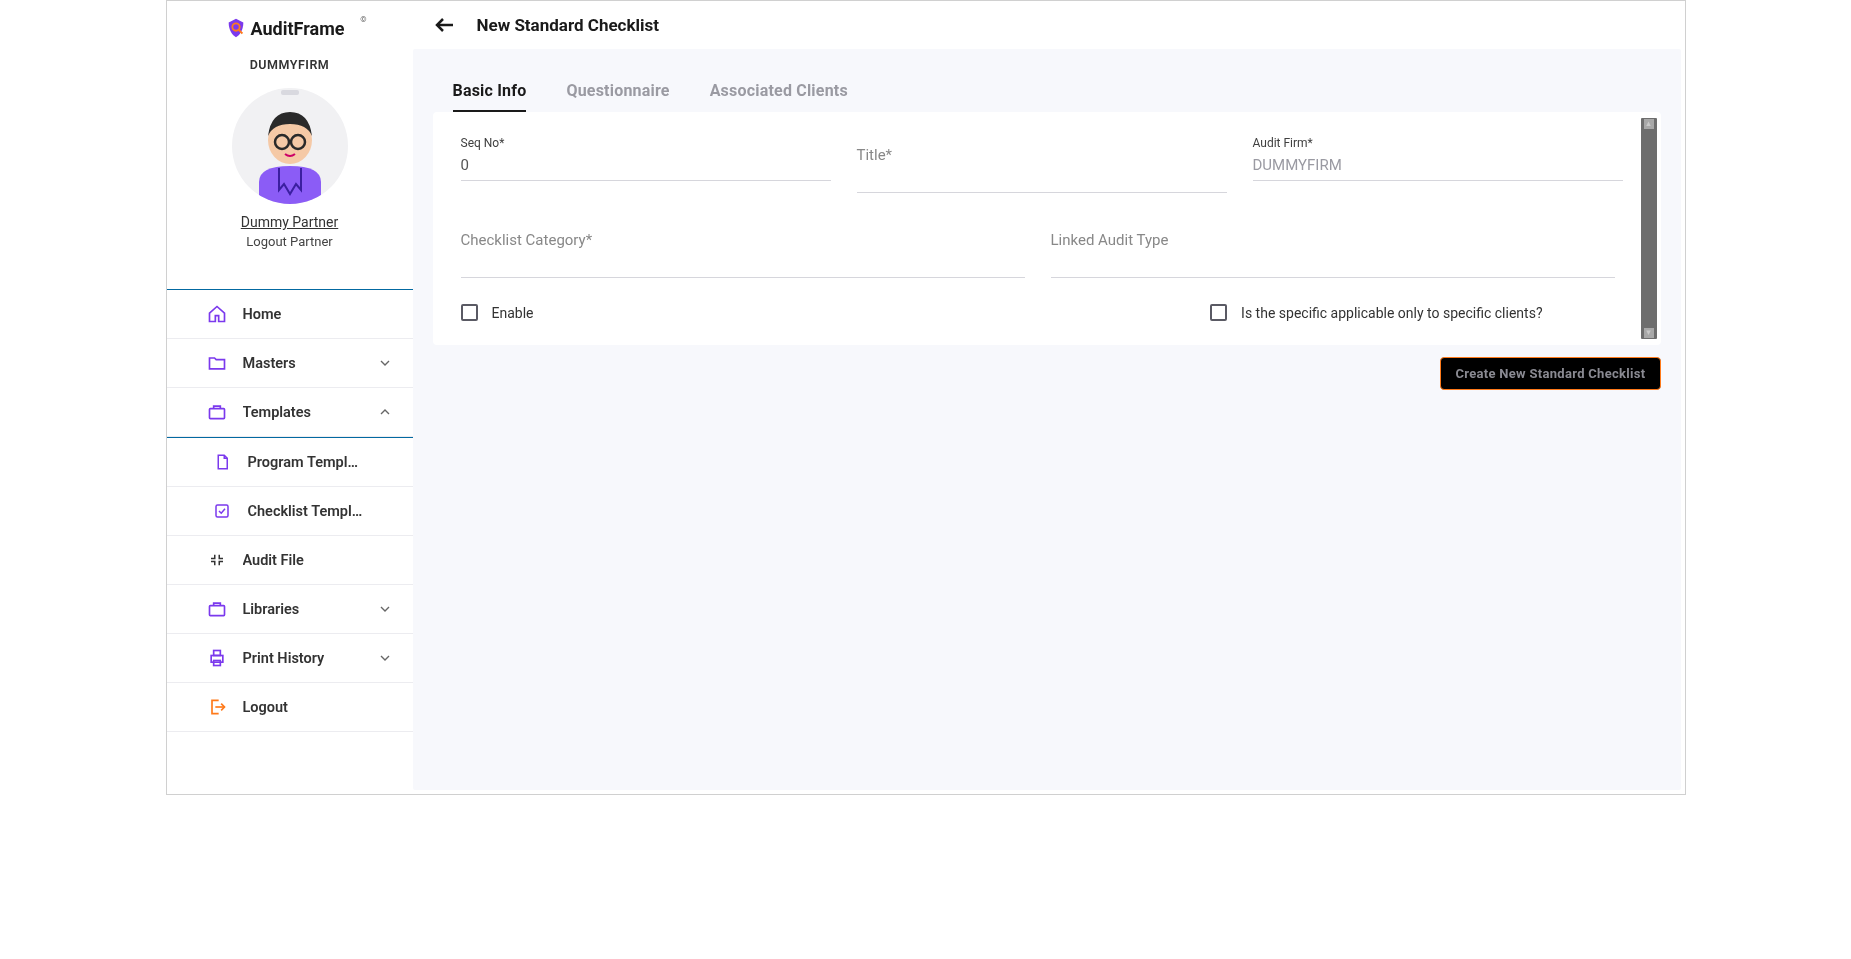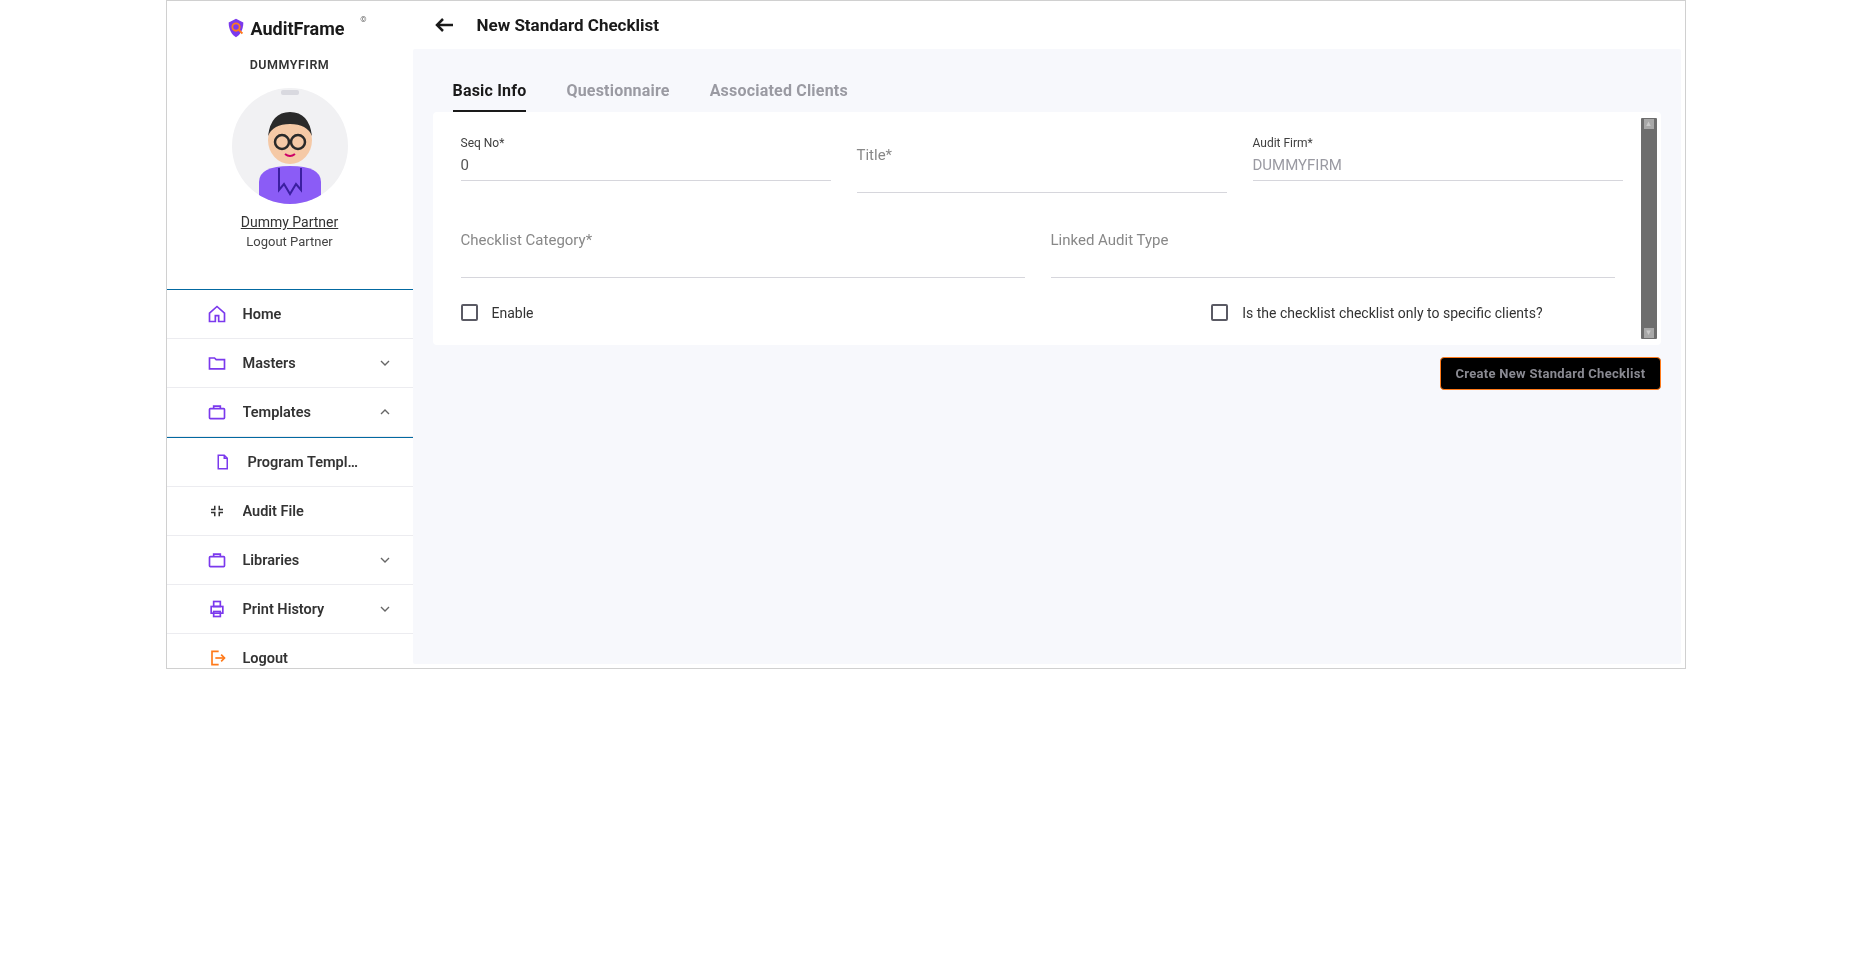--- a/index.html
+++ b/index.html
@@ -1,17 +1,17 @@
 <!DOCTYPE html>
 <html><head>
 <meta charset="utf-8">
 <style>
   * { box-sizing: border-box; margin: 0; padding: 0; font-family: -apple-system, BlinkMacSystemFont, "Segoe UI", Roboto, Helvetica, Arial, sans-serif; }
   body { background: #fff; color: #1a1a1a; font-size: 14px; }
-  .app { display: flex; width: 1520px; height: 669px; border: 1px solid #d0d0d0; margin: 0 auto; overflow: hidden; }
+  .app { display: flex; width: 1520px; height: 795px; border: 1px solid #d0d0d0; margin: 0 auto; overflow: hidden; }
   .sidebar { width: 246px; background: #fff; display: flex; flex-direction: column; padding-top: 10px; flex-shrink: 0; }
   .logo { display: flex; align-items: center; gap: 4px; padding: 6px 0 10px 58px; font-weight: 700; font-size: 18px; color: #1a1a1a; position: relative; }
   .logo-icon { width: 22px; height: 22px; }
   .logo-r { position: absolute; right: 46px; top: 4px; font-size: 8px; color: #555; font-weight: 400; }
   .firm-section { display: flex; flex-direction: column; align-items: center; padding: 8px 0 20px; }
   .firm-name { font-size: 12.5px; letter-spacing: 0.5px; color: #333; margin-bottom: 10px; font-weight: 600; }
   .avatar { width: 116px; height: 116px; border-radius: 50%; background: #f1f1f3; margin: 6px 0 10px; display:flex; align-items:flex-end; justify-content:center; overflow:hidden; position:relative; }
   .avatar-top-handle { position:absolute; top:2px; width:18px; height:5px; border-radius:2px; background:#d9d9df; }
   .avatar-figure { width:86px; height:100px; position:relative; }
   .user-name { font-size: 14px; color: #333; text-decoration: underline; margin-bottom: 4px; }
@@ -121,20 +121,29 @@
       <div class="sub-nav">
         <div class="nav-item">
           <span class="nav-icon">
             <svg viewBox="0 0 24 24" width="18" height="18" fill="none" stroke="currentColor" stroke-width="2">
                 <path d="M7 3 H15 L19 7 V21 H7 Z"></path>
                 <path d="M15 3 V7 H19"></path>
               </svg>
           </span>
           <span class="nav-label">Program Templ…</span>
         </div>
+        <div class="nav-item">
+          <span class="nav-icon">
+            <svg viewBox="0 0 24 24" width="18" height="18" fill="none" stroke="currentColor" stroke-width="2">
+                <rect x="4" y="4" width="16" height="16" rx="2"></rect>
+                <polyline points="8 12 11 15 16 9"></polyline>
+              </svg>
+          </span>
+          <span class="nav-label">Checklist Templ…</span>
+        </div>
       </div>
       <div class="nav-item">
         <span class="nav-icon" style="color:#333;">
           <svg viewBox="0 0 24 24" width="18" height="18" fill="none" stroke="currentColor" stroke-width="2">
               <polyline points="4 10 9 10 9 5"></polyline>
               <polyline points="20 10 15 10 15 5"></polyline>
               <polyline points="4 14 9 14 9 19"></polyline>
               <polyline points="20 14 15 14 15 19"></polyline>
             </svg>
         </span>
@@ -232,21 +241,21 @@
           </div>
         </div>
 
         <div class="checkbox-row">
           <div class="checkbox-group">
             <span class="checkbox"></span>
             <span>Enable</span>
           </div>
           <div class="checkbox-group" style="margin-right:90px;">
             <span class="checkbox"></span>
-            <span>Is the checklist checklist only to specific clients?</span>
+            <span>Is the specific applicable only to specific clients?</span>
           </div>
         </div>
       </div>
 
       <div class="action-row">
         <button class="create-btn">Create New Standard Checklist</button>
       </div>
     </div>
   </main>
 </div>

